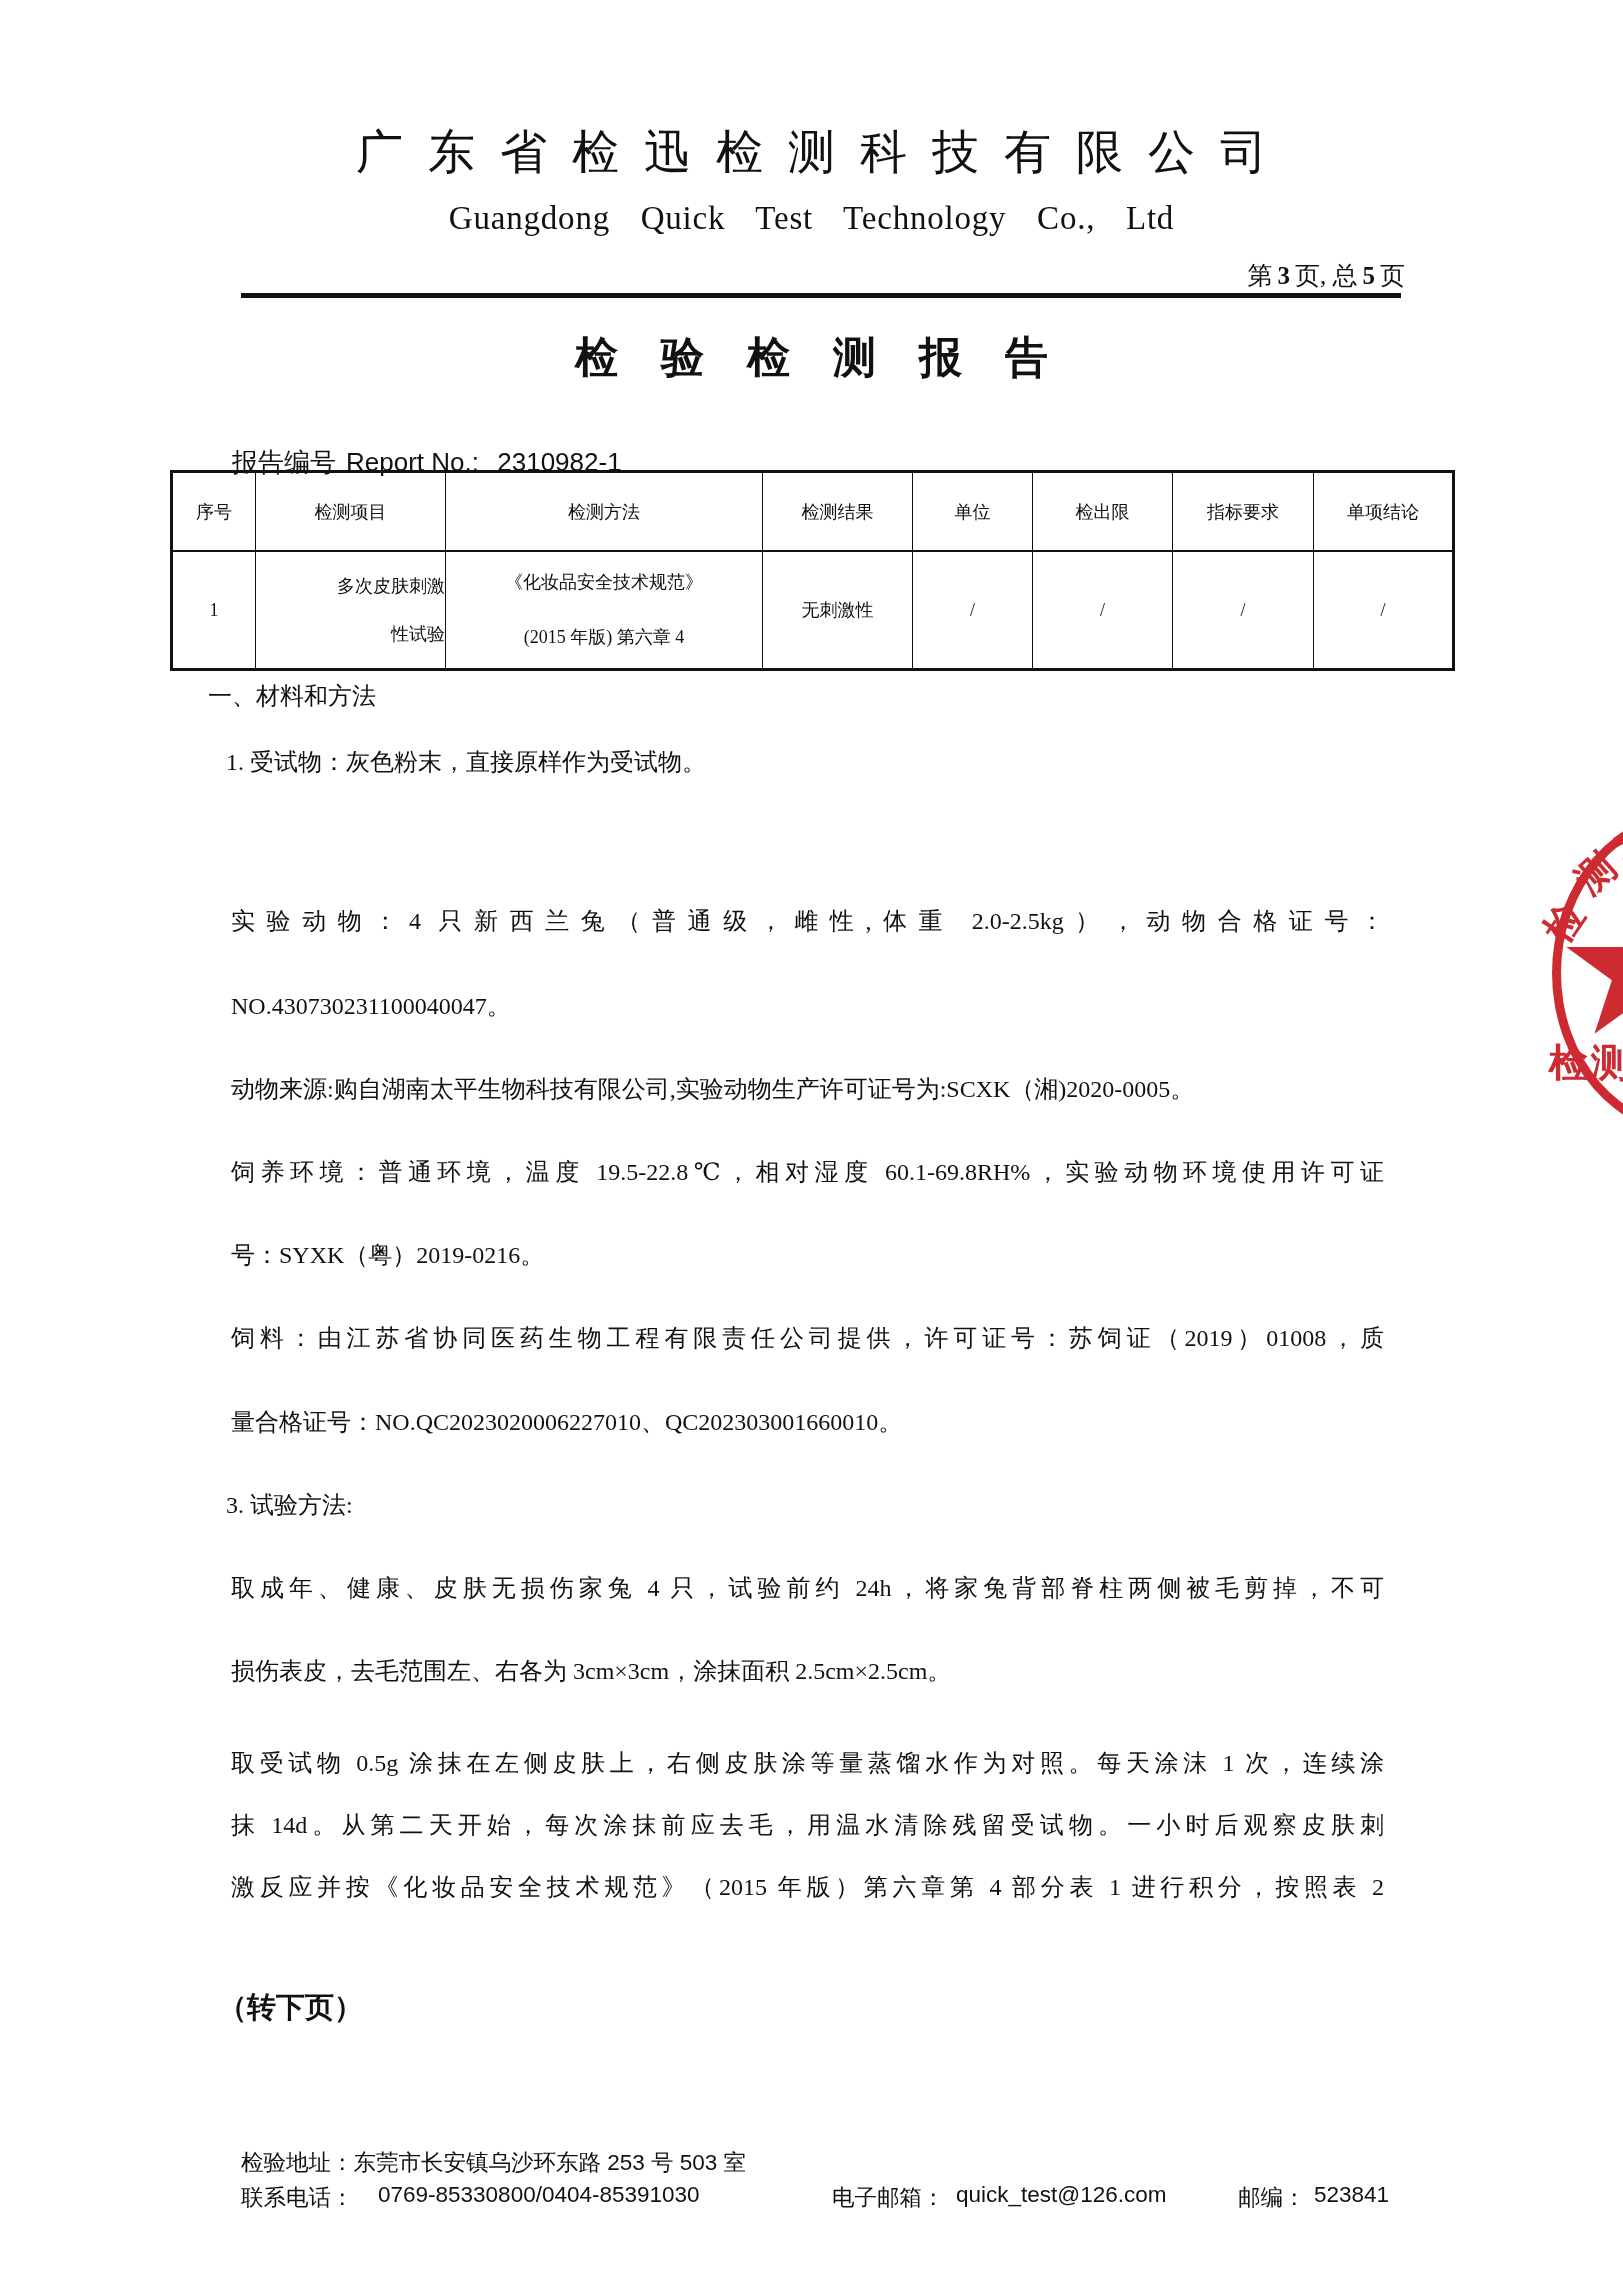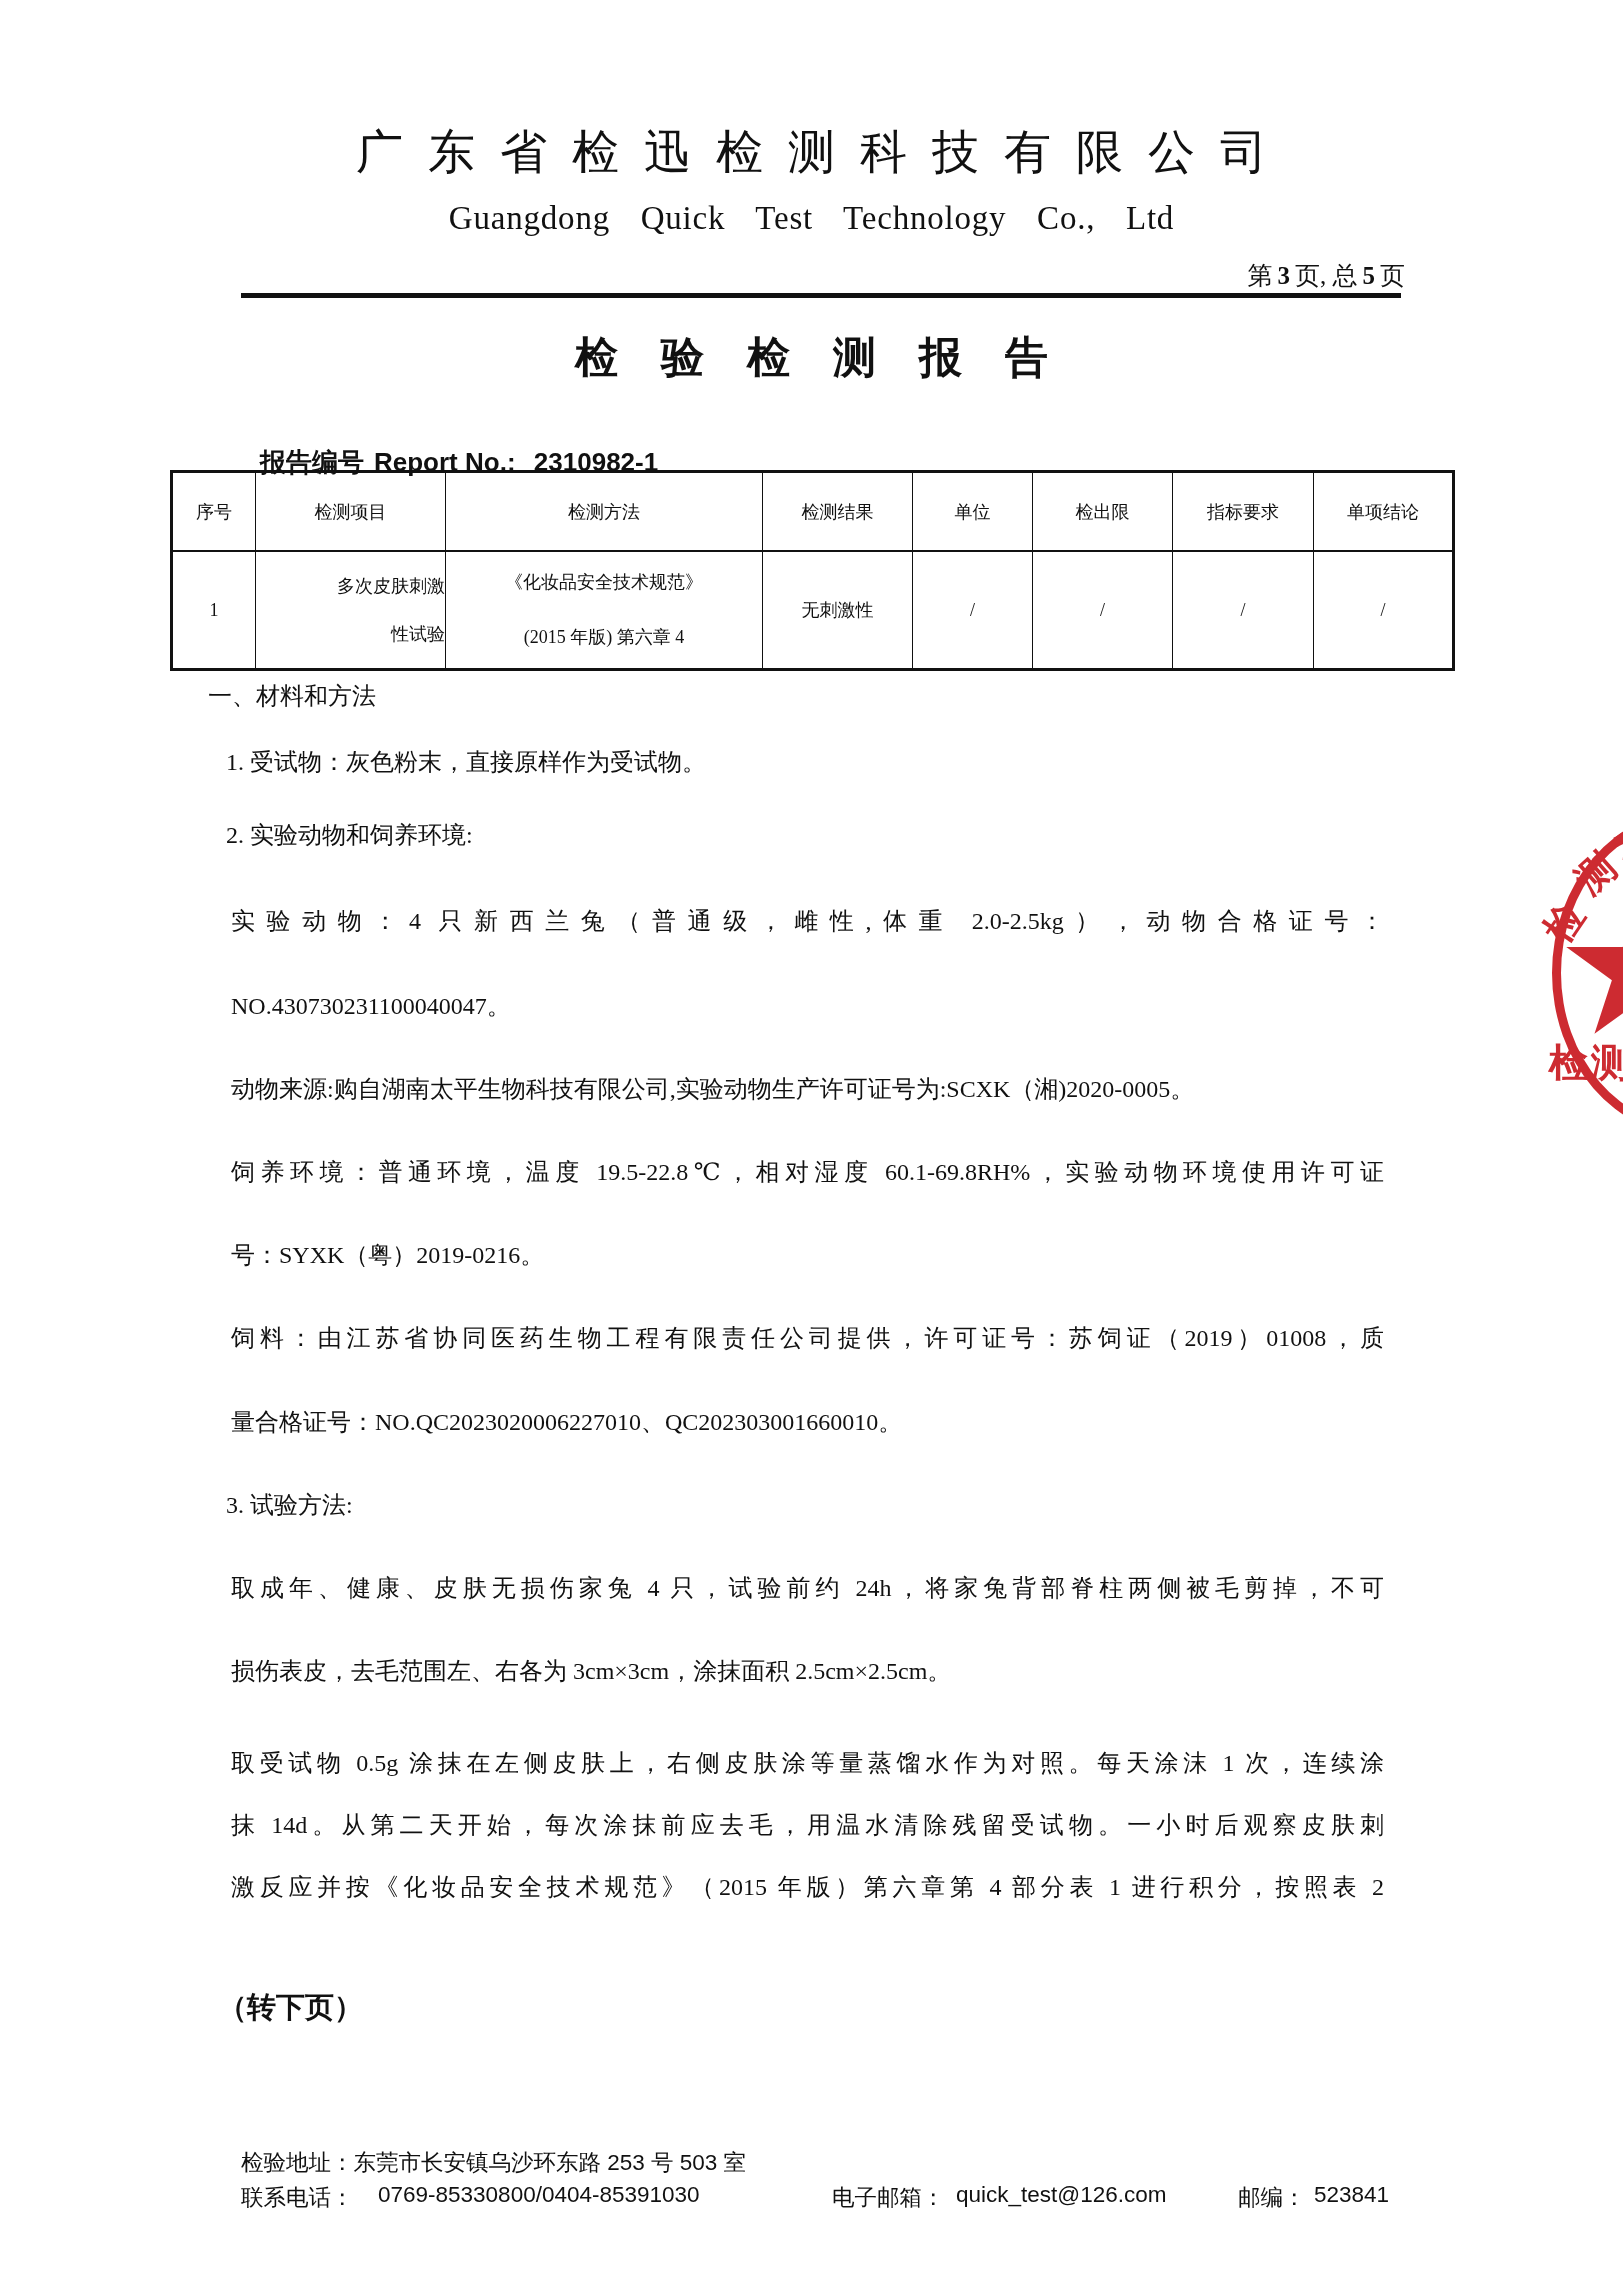--- a/index.html
+++ b/index.html
@@ -11,21 +11,21 @@
   
   .company-cn{position:absolute;top:121px;left:0;right:-25px;text-align:center;
     font-size:47px;letter-spacing:25px;white-space:nowrap;}
   .company-en{position:absolute;top:200px;left:0;right:0;text-align:center;
     font-size:33px;word-spacing:21.6px;letter-spacing:0.8px;white-space:nowrap;}
   .page-info{position:absolute;top:259px;right:218px;font-size:25px;white-space:nowrap;}
   .page-info b{margin:0 5px;}
   .rule{position:absolute;top:293px;left:241px;width:1160px;height:5px;background:#111;}
   .doc-title{position:absolute;top:329px;left:0;right:-43px;text-align:center;
     font-size:43px;font-weight:700;letter-spacing:43px;white-space:nowrap;}
-  .report-line{position:absolute;top:445px;left:260px;font-size:26px;white-space:nowrap;font-weight:bold;}
+  .report-line{position:absolute;top:445px;left:232px;font-size:26px;white-space:nowrap;}
   .report-line .lat{font-family:"Liberation Sans","DejaVu Sans",sans-serif;margin-left:10px;}
   .report-line .val{font-family:"Liberation Sans","DejaVu Sans",sans-serif;margin-left:18.3px;}
   
   table.results{position:absolute;top:470px;left:170px;width:1281px;
     border-collapse:collapse;table-layout:fixed;text-align:center;font-size:18px;}
   table.results{border:3.3px solid #111;}
   table.results th,table.results td{border:1.7px solid #111;font-weight:400;padding:0;}
   table.results th{height:77px;border-bottom:2.5px solid #111;}
   table.results td{height:116px;}
   .cell-2line div{line-height:48px;text-align:right;}
@@ -120,21 +120,20 @@
       <td>/</td>
       <td>/</td>
       <td>/</td>
       <td>/</td>
     </tr>
   </tbody>
     </table>
 
   <div class="bl sec y818">一、材料和方法</div>
   <div class="bl num y897">1. 受试物：灰色粉末，直接原样作为受试物。</div>
-  <div class="bl num y985">2. 实验动物和饲养环境:</div>
   <div class="bl stretch y1088">实验动物：4 只新西兰兔（普通级，雌性,体重 2.0-2.5kg），动物合格证号：</div>
   <div class="bl y1190">NO.430730231100040047。</div>
   <div class="bl y1290">动物来源:购自湖南太平生物科技有限公司,实验动物生产许可证号为:SCXK（湘)2020-0005。</div>
   <div class="bl stretch y1390">饲养环境：普通环境，温度 19.5-22.8℃，相对湿度 60.1-69.8RH%，实验动物环境使用许可证</div>
   <div class="bl y1490">号：SYXK（粤）2019-0216。</div>
   <div class="bl stretch y1590">饲料：由江苏省协同医药生物工程有限责任公司提供，许可证号：苏饲证（2019）01008，质</div>
   <div class="bl y1690">量合格证号：NO.QC2023020006227010、QC202303001660010。</div>
   <div class="bl num y1790">3. 试验方法:</div>
   <div class="bl stretch y1890">取成年、健康、皮肤无损伤家兔 4 只，试验前约 24h，将家兔背部脊柱两侧被毛剪掉，不可</div>
   <div class="bl y1990">损伤表皮，去毛范围左、右各为 3cm×3cm，涂抹面积 2.5cm×2.5cm。</div>

